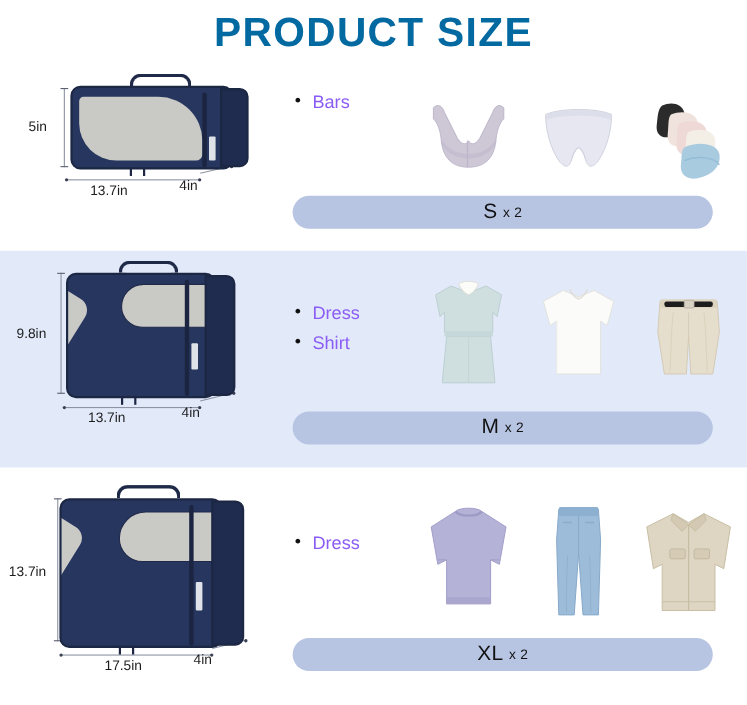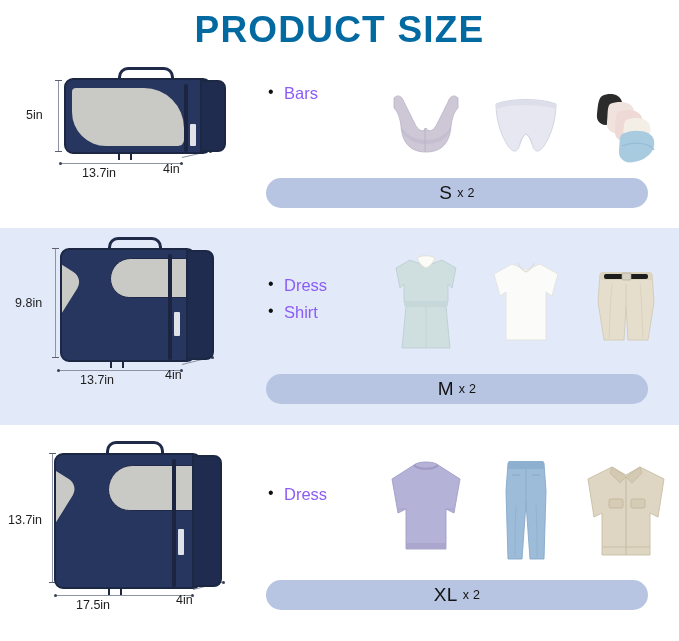--- a/index.html
+++ b/index.html
@@ -288,21 +288,21 @@
       <div class="gline v" style="left:52px; top:28px; height:130px;"></div>
       <div class="tick" style="left:49px; top:28px; width:7px; height:1px;"></div>
       <div class="tick" style="left:49px; top:157px; width:7px; height:1px;"></div>
       <div class="gline h" style="left:55px; top:170px; width:138px;"></div>
       <div class="dot" style="left:54px; top:169px;"></div>
       <div class="dot" style="left:191px; top:169px;"></div>
       <div class="gline h" style="left:193px; top:164px; width:32px; transform:rotate(-14deg); transform-origin:left center;"></div>
       <div class="dot" style="left:222px; top:156px;"></div>
 
       <div class="dim dim-h" style="left:8px; top:88px;">13.7in</div>
-      <div class="dim dim-w" style="left:76px; top:173px;">17.5in</div>
+      <div class="dim dim-w" style="left:95px; top:173px;">17.5in</div>
       <div class="dim dim-d" style="left:176px; top:168px;">4in</div>
 
       <div class="cube-wrap" style="left:34px; top:24px; width:200px; height:150px;">
         <div class="handle" style="left:72px; top:-8px; width:58px; height:12px;"></div>
         <div class="cube" style="left:20px; top:4px; width:148px; height:136px;">
           <div class="mesh-top" style="left:52px; top:10px; width:90px; height:46px; border-radius:32px 6px 6px 28px; border:1.5px solid #20294a;"></div>
           <div class="mesh-diag" style="left:-16px; top:6px; width:46px; height:176px; transform:rotate(32deg); transform-origin:top left; border-radius:12px;"></div>
 
           <div class="zip" style="left:116px; top:4px; width:4px; height:128px;"></div>
           <div class="zip-pull" style="left:122px; top:74px; width:6px; height:26px;"></div>

